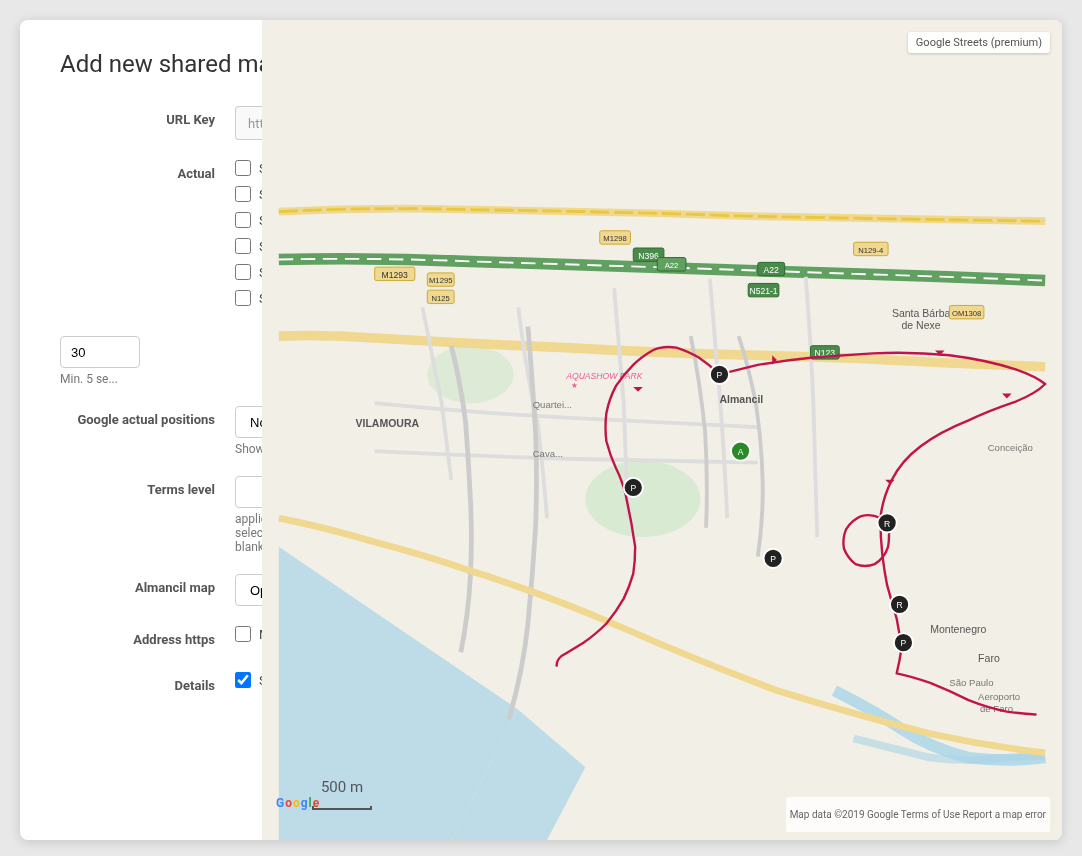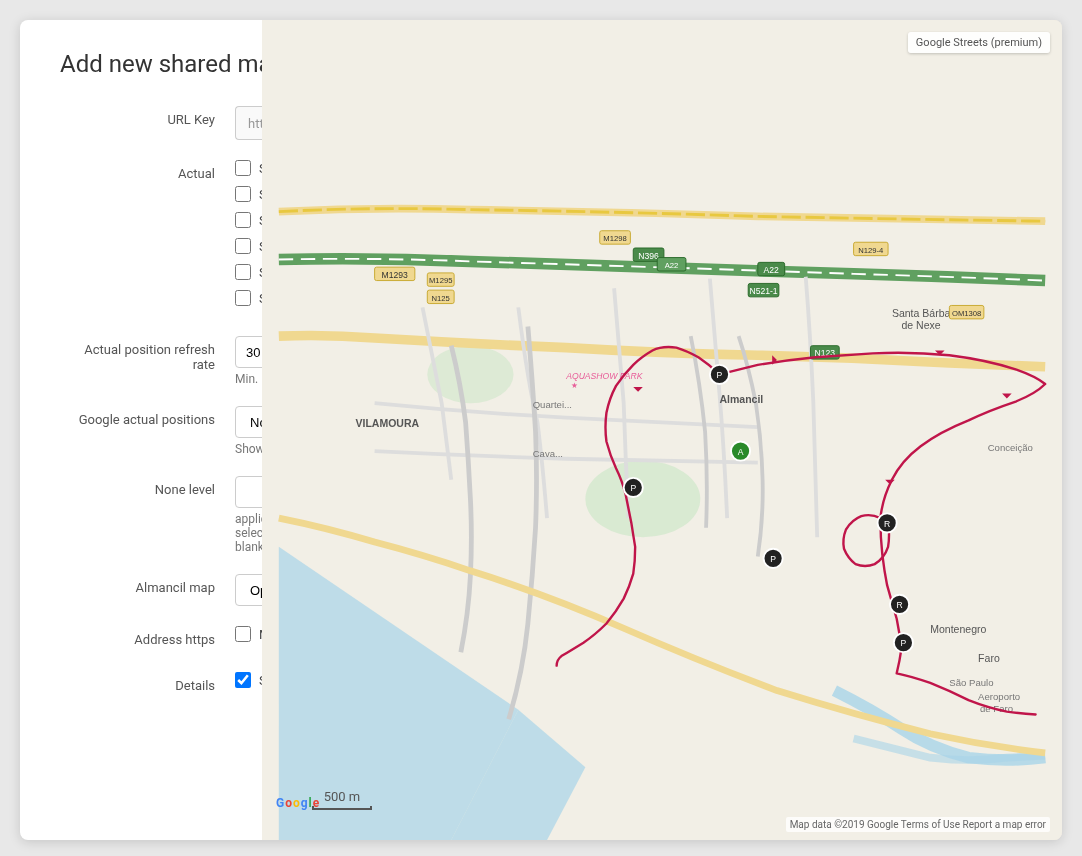--- a/index.html
+++ b/index.html
@@ -33,21 +33,21 @@
     .form-row {
       display: flex;
       align-items: flex-start;
       margin-bottom: 20px;
     }
     .form-label {
       width: 175px;
       text-align: right;
       padding-right: 20px;
       padding-top: 6px;
-      font-weight: 400;
+      font-weight: 700;
       color: #555;
       font-size: 13px;
       flex-shrink: 0;
     }
     .form-content {
       flex: 1;
     }
     .url-key-row {
       display: flex;
       align-items: center;
@@ -162,23 +162,23 @@
       flex-direction: column;
       align-items: center;
     }
     .scale-line {
       width: 60px;
       height: 4px;
       border: 2px solid #555;
       border-top: none;
     }
     .scale-text {
-      font-size: 13px;
+      font-size: 15px;
       color: #555;
-      margin-bottom: 2px;
+      margin-bottom: 10px;
     }
   </style>
 </head>
 <body>
 
 <div class="card">
   <h1 class="card-title">Add new shared map</h1>
 
   <div class="form-row">
     <div class="form-label">URL Key</div>
@@ -214,39 +214,38 @@
         <label class="checkbox-label" for="cb5">Show ...</label>
       </div>
       <div class="checkbox-row">
         <input type="checkbox" id="cb6" style="">
         <label class="checkbox-label" for="cb6">Show ...</label>
       </div>
     </div>
   </div>
 
   <div class="form-row">
-    <div class="form-label">Actual position refresh rate</div>
     <div class="form-content">
       <input type="text" class="input-small" value="30" style="">
       <div class="refresh-unit">Min. 5 se...</div>
     </div>
   </div>
 
   <div class="form-row">
     <div class="form-label">Google actual positions</div>
     <div class="form-content">
       <select class="select-input">
         <option>None</option>
       </select>
       <div class="input-hint">Show re...</div>
     </div>
   </div>
 
   <div class="form-row">
-    <div class="form-label">None level</div>
+    <div class="form-label">Terms level</div>
     <div class="form-content">
       <input type="text" class="input-small" value="" style="">
       <div class="input-hint">applical...<br>selected...<br>blank fo...</div>
     </div>
   </div>
 
   <div class="form-row">
     <div class="form-label">Almancil map</div>
     <div class="form-content">
       <select class="select-input">
@@ -407,16 +406,16 @@
 
       <div style="position:absolute;bottom:30px;left:14px;font-size:12px;display:flex;align-items:center;gap:1px;">
         <span style="color:#4285F4;font-weight:bold;">G</span>
           <span style="color:#EA4335;font-weight:bold;">o</span>
           <span style="color:#FBBC05;font-weight:bold;">o</span>
           <span style="color:#4285F4;font-weight:bold;">g</span>
           <span style="color:#34A853;font-weight:bold;">l</span>
           <span style="color:#EA4335;font-weight:bold;">e</span>
       </div>
 
-      <div style="position:absolute;bottom:8px;right:12px;font-size:10px;color:#666;background:rgba(255,255,255,0.8);padding:2px 4px;border-radius:2px;margin-left:21px;">Map data ©2019 Google   Terms of Use   Report a map error</div>
+      <div style="position:absolute;bottom:8px;right:12px;font-size:10px;color:#666;background:rgba(255,255,255,0.8);padding:12px 4px;border-radius:2px;margin-left:21px;">Map data ©2019 Google   Terms of Use   Report a map error</div>
     </div>
   </div>
 </div>
 
 </body></html>

